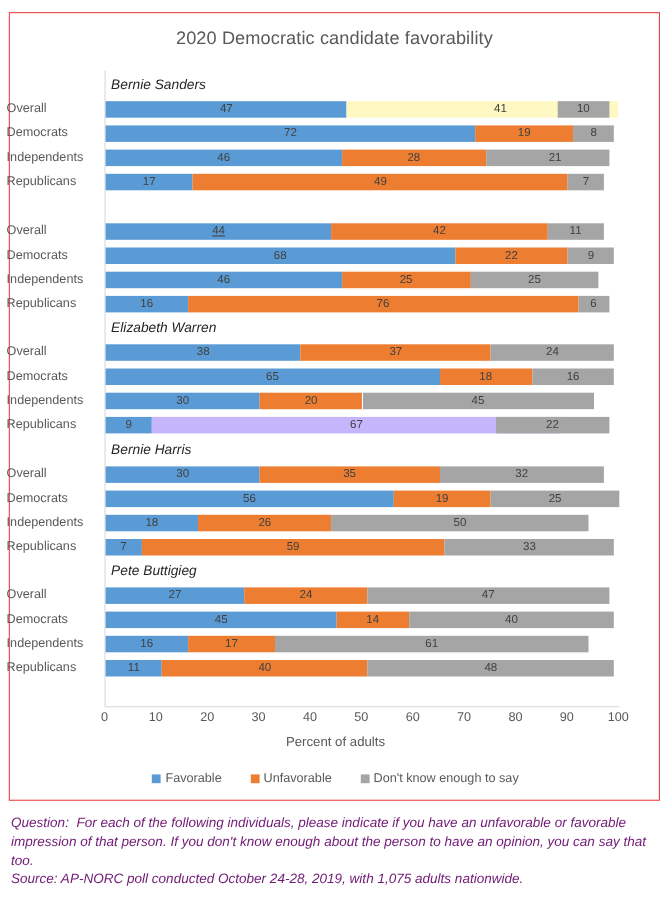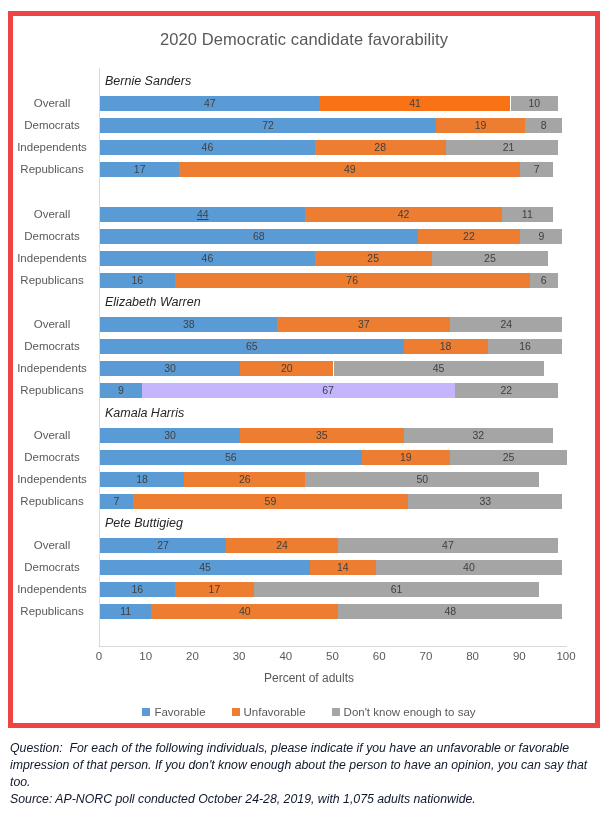--- a/index.html
+++ b/index.html
@@ -15,21 +15,21 @@
     position: relative;
     overflow: hidden;
   }
 
   #chart-card {
     position: absolute;
     left: 8px;
     top: 11px;
     width: 592px;
     height: 717px;
-    border: 5px solid #ef4444;
+    border: 1px solid #ef4444;
     background: #ffffff;
     box-sizing: border-box;
   }
 
   #chart-title {
     position: absolute;
     left: 0;
     top: 14px;
     width: 100%;
     text-align: center;
@@ -73,21 +73,21 @@
     font-style: italic;
   }
   .cat-label {
     position: absolute;
     right: 100%;
     top: 0;
     width: 84px;
     margin-right: 6px;
     height: 15px;
     line-height: 15px;
-    text-align: center;
+    text-align: left;
     font-size: 11.5px;
     color: #595959;
     white-space: nowrap;
   }
   .seg {
     position: absolute;
     top: 0;
     height: 15px;
     font-size: 10.5px;
     line-height: 15px;
@@ -158,41 +158,41 @@
   }
 
   
   #footnote {
     position: absolute;
     left: 10px;
     top: 740px;
     width: 592px;
     font-size: 12.3px;
     font-style: italic;
-    color: #0f172a;
+    color: #701a75;
     line-height: 17px;
   }
   #footnote div { white-space: pre-wrap; }
 </style>
 </head>
 <body>
 
 <div id="chart-card">
 
   <div id="chart-title">2020 Democratic candidate favorability</div>
 
   <div id="plot">
     <div id="axis-line"></div>
   <div class="row" style="top: 6px;">
         <div class="group-label">Bernie Sanders</div>
       </div>
       <div class="row" style="top: 28.1px;">
         <div class="cat-label">Overall</div>
         <div class="seg" style="left: 0px; width: 219.49px; background: rgb(91, 155, 213);">47</div>
-        <div class="seg" style="left: 219.49px; width: 191px; background: #f97316;">41</div>
+        <div class="seg" style="left: 219.49px; width: 215px; background: #fef9c3; padding-left: 32px;">41</div>
         <div class="seg" style="left: 410.96px; width: 46.7px; background: rgb(165, 165, 165);">10</div>
       </div>
       <div class="row" style="top: 50.2px;">
         <div class="cat-label">Democrats</div>
         <div class="seg" style="left: 0px; width: 336.24px; background: rgb(91, 155, 213);">72</div>
         <div class="seg" style="left: 336.24px; width: 88.73px; background: rgb(237, 125, 49);">19</div>
         <div class="seg" style="left: 424.97px; width: 37.36px; background: rgb(165, 165, 165);">8</div>
       </div>
       <div class="row" style="top: 72.3px;">
         <div class="cat-label">Independents</div>
@@ -251,21 +251,21 @@
         <div class="seg" style="left: 140.1px; width: 93.4px; background: rgb(237, 125, 49);">20</div>
         <div class="seg" style="left: 233.5px; width: 210.15px; background: rgb(165, 165, 165);">45</div>
       </div>
       <div class="row" style="top: 315.4px;">
         <div class="cat-label">Republicans</div>
         <div class="seg" style="left: 0px; width: 42.03px; background: rgb(91, 155, 213);">9</div>
         <div class="seg" style="left: 42.03px; width: 372px; background: #c4b5fd;">67</div>
         <div class="seg" style="left: 354.92px; width: 102.74px; background: rgb(165, 165, 165);">22</div>
       </div>
       <div class="row" style="top: 337.5px;">
-        <div class="group-label">Kamala Harris</div>
+        <div class="group-label">Bernie Harris</div>
       </div>
       <div class="row" style="top: 359.6px;">
         <div class="cat-label">Overall</div>
         <div class="seg" style="left: 0px; width: 140.1px; background: rgb(91, 155, 213);">30</div>
         <div class="seg" style="left: 140.1px; width: 163.45px; background: rgb(237, 125, 49);">35</div>
         <div class="seg" style="left: 303.55px; width: 149.44px; background: rgb(165, 165, 165);">32</div>
       </div>
       <div class="row" style="top: 381.7px;">
         <div class="cat-label">Democrats</div>
         <div class="seg" style="left: 0px; width: 261.52px; background: rgb(91, 155, 213);">56</div>

